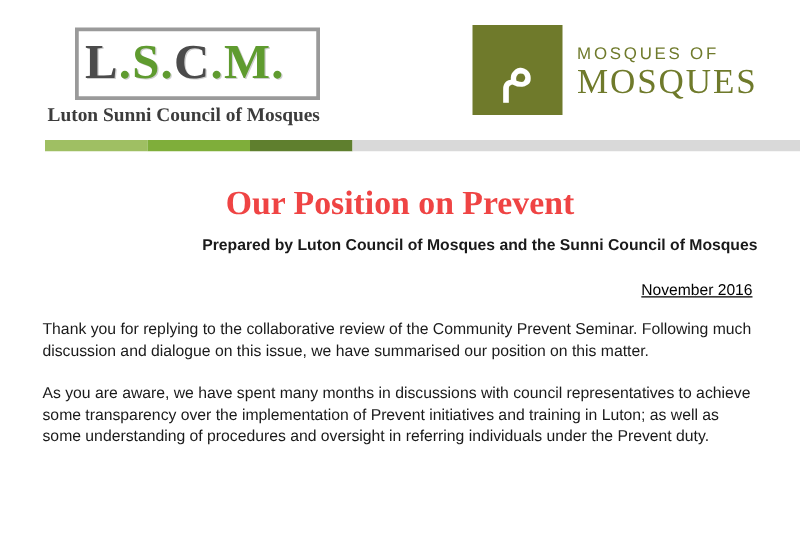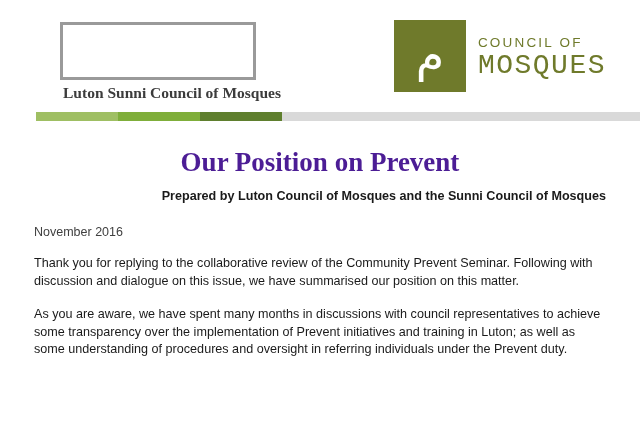--- a/index.html
+++ b/index.html
@@ -57,21 +57,20 @@
     color: #4b4b4b;
     text-shadow: 1px 1px 0 #cfcfcf;
     white-space: nowrap;
   }
   .lscm-letters .grn { color: #5f9b2f; }
   .lscm-sub {
     position: absolute;
     left: 0px;
     top: 62px;
     width: 268px;
-    text-align: center;
     font-family: "Liberation Serif", serif;
     font-weight: bold;
     font-size: 15.5px;
     color: #3c3c3c;
     white-space: nowrap;
   }
 
   
   .lcom-logo {
     position: absolute;
@@ -107,21 +106,21 @@
     font-weight: normal;
   }
   .lcom-l2 {
     font-family: "Liberation Sans", sans-serif;
     font-size: 13.5px;
     letter-spacing: 2.2px;
     color: #6f7a2b;
     margin-top: 4px;
   }
   .lcom-l3 {
-    font-family: Liberation Mono, monospace;
+    font-family: Liberation Serif, serif;
     font-size: 28px;
     letter-spacing: 1.5px;
     color: #6f7a2b;
     margin-top: 2px;
   }
 
   
   .bar {
     display: flex;
     height: 9px;
@@ -136,37 +135,38 @@
 
   
   .content {
     padding: 0 34px 0 34px;
   }
   .title {
     text-align: center;
     font-family: "Liberation Serif", serif;
     font-weight: bold;
     font-size: 27px;
-    color: #4c1d95;
+    color: #ef4444;
     margin-top: 26px;
   }
   .subtitle {
     text-align: right;
     font-family: "Liberation Sans", sans-serif;
     font-weight: bold;
     font-size: 12.6px;
     color: #1a1a1a;
     margin-top: 11px;
   }
   .date {
-    text-align: left;
+    text-align: right;
     font-size: 12.5px;
-    color: #404040;
+    color: #000000;
     margin-top: 22px;
     padding-right: 4px;
+    text-decoration: underline;
   }
   .attn {
     margin-top: 20px;
     font-weight: bold;
     font-size: 12.6px;
     line-height: 17px;
   }
   .attn .l1 { font-style: italic; }
   p.para {
     font-size: 12.6px;
@@ -177,46 +177,47 @@
 </style>
 </head>
 <body>
 
 <div class="page">
 
   <div class="header">
 
     <div class="lscm-logo">
       <div class="lscm-box"></div>
+      <div class="lscm-letters"><span>L</span><span class="grn">.S.</span><span>C</span><span class="grn">.M.</span></div>
       <div class="lscm-sub">Luton Sunni Council of Mosques</div>
     </div>
 
     <div class="lcom-logo">
       <div class="lcom-mark">
         <div class="glyph">م</div>
       </div>
       <div class="lcom-text">
-        <div class="lcom-l2">COUNCIL OF</div>
+        <div class="lcom-l2">MOSQUES OF</div>
         <div class="lcom-l3">MOSQUES</div>
       </div>
     </div>
 
   </div>
 
   <div class="bar">
     <span class="seg0"></span>
     <span class="seg1"></span>
     <span class="seg2"></span>
     <span class="seg3"></span>
     <span class="seg4"></span>
   </div>
 
   <div class="content">
     <div class="title">Our Position on Prevent</div>
     <div class="subtitle">Prepared by Luton Council of Mosques and the Sunni Council of Mosques</div>
     <div class="date">November 2016</div>
 
 
-    <p class="para">Thank you for replying to the collaborative review of the Community Prevent Seminar. Following with discussion and dialogue on this issue, we have summarised our position on this matter.</p>
+    <p class="para">Thank you for replying to the collaborative review of the Community Prevent Seminar. Following much discussion and dialogue on this issue, we have summarised our position on this matter.</p>
     <p class="para">As you are aware, we have spent many months in discussions with council representatives to achieve some transparency over the implementation of Prevent initiatives and training in Luton; as well as some understanding of procedures and oversight in referring individuals under the Prevent duty.</p>
   </div>
 
 </div>
 
 </body></html>

